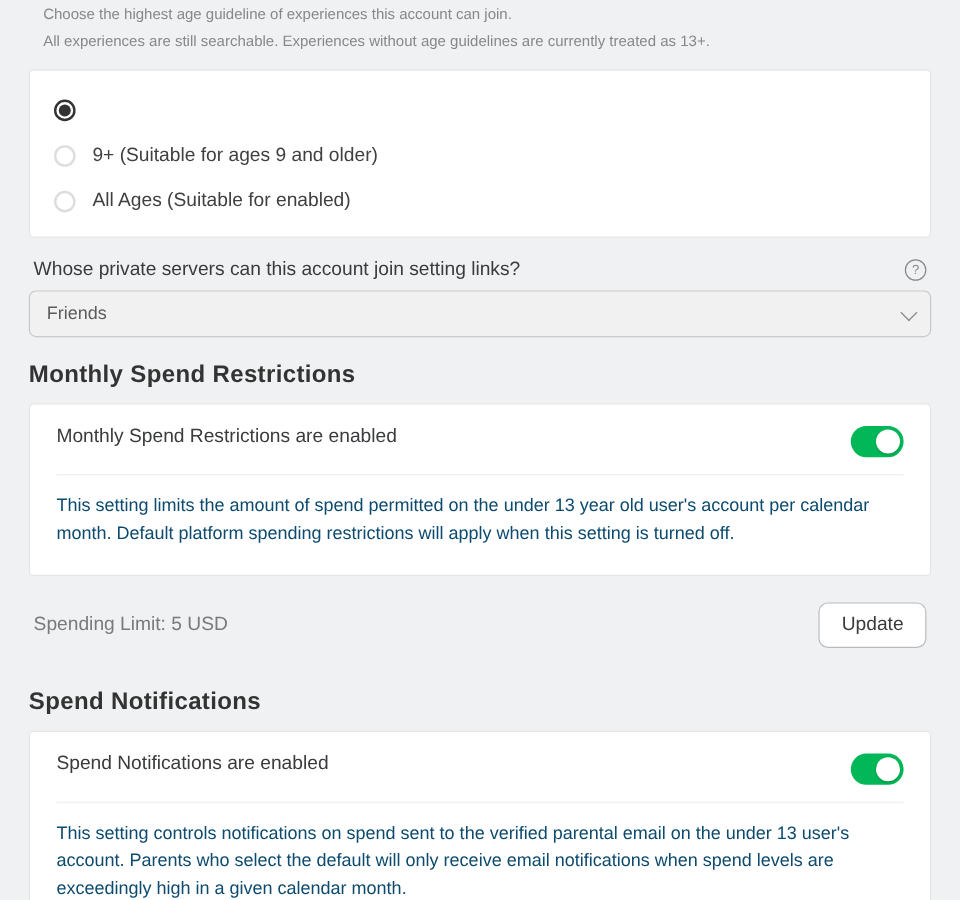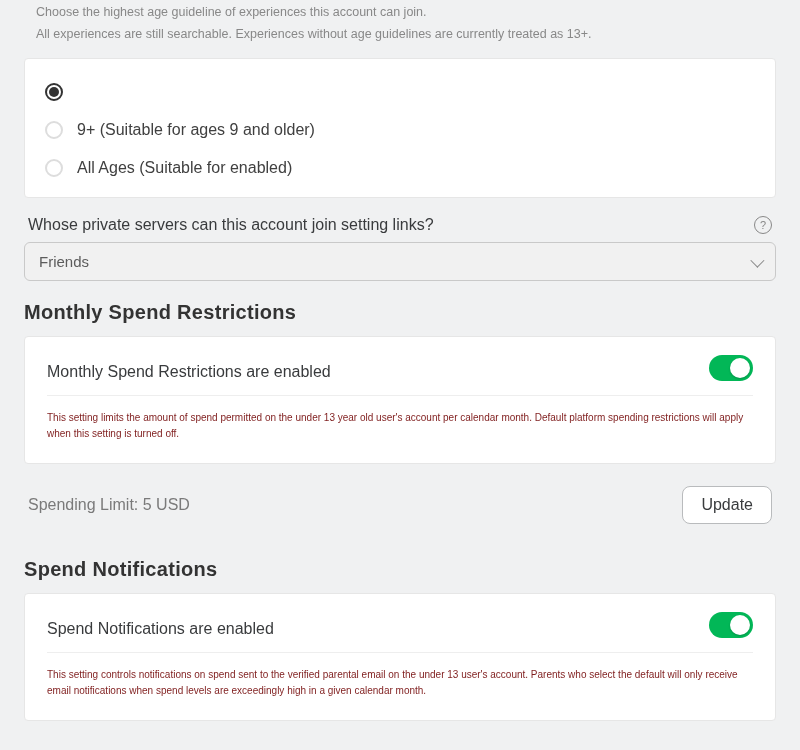--- a/index.html
+++ b/index.html
@@ -108,21 +108,21 @@
   }
   .card {
     background: #fff;
     border: 1px solid #e6e6e6;
     border-radius: 4px;
     padding: 18px 22px 22px 22px;
     margin-bottom: 18px;
   }
   .card-header {
     display: flex;
-    align-items: flex-end;
+    align-items: flex-start;
     justify-content: space-between;
     font-size: 16px;
     color: #393b3d;
     padding-bottom: 14px;
     border-bottom: 1px solid #eee;
     margin-bottom: 14px;
   }
   .toggle {
     width: 44px;
     height: 26px;
@@ -136,23 +136,23 @@
     content: "";
     position: absolute;
     width: 20px; height: 20px;
     background: #fff;
     border-radius: 50%;
     top: 3px;
     right: 3px;
     box-shadow: 0 1px 2px rgba(0,0,0,0.2);
   }
   .card-desc {
-    font-size: 10px;
+    font-size: 15px;
     line-height: 1.55;
-    color: #7f1d1d;
+    color: #0c4a6e;
   }
   .spend-limit-row {
     display: flex;
     align-items: center;
     justify-content: space-between;
     padding: 4px 4px 10px 4px;
     margin-bottom: 24px;
   }
   .spend-limit-text {
     font-size: 16px;

